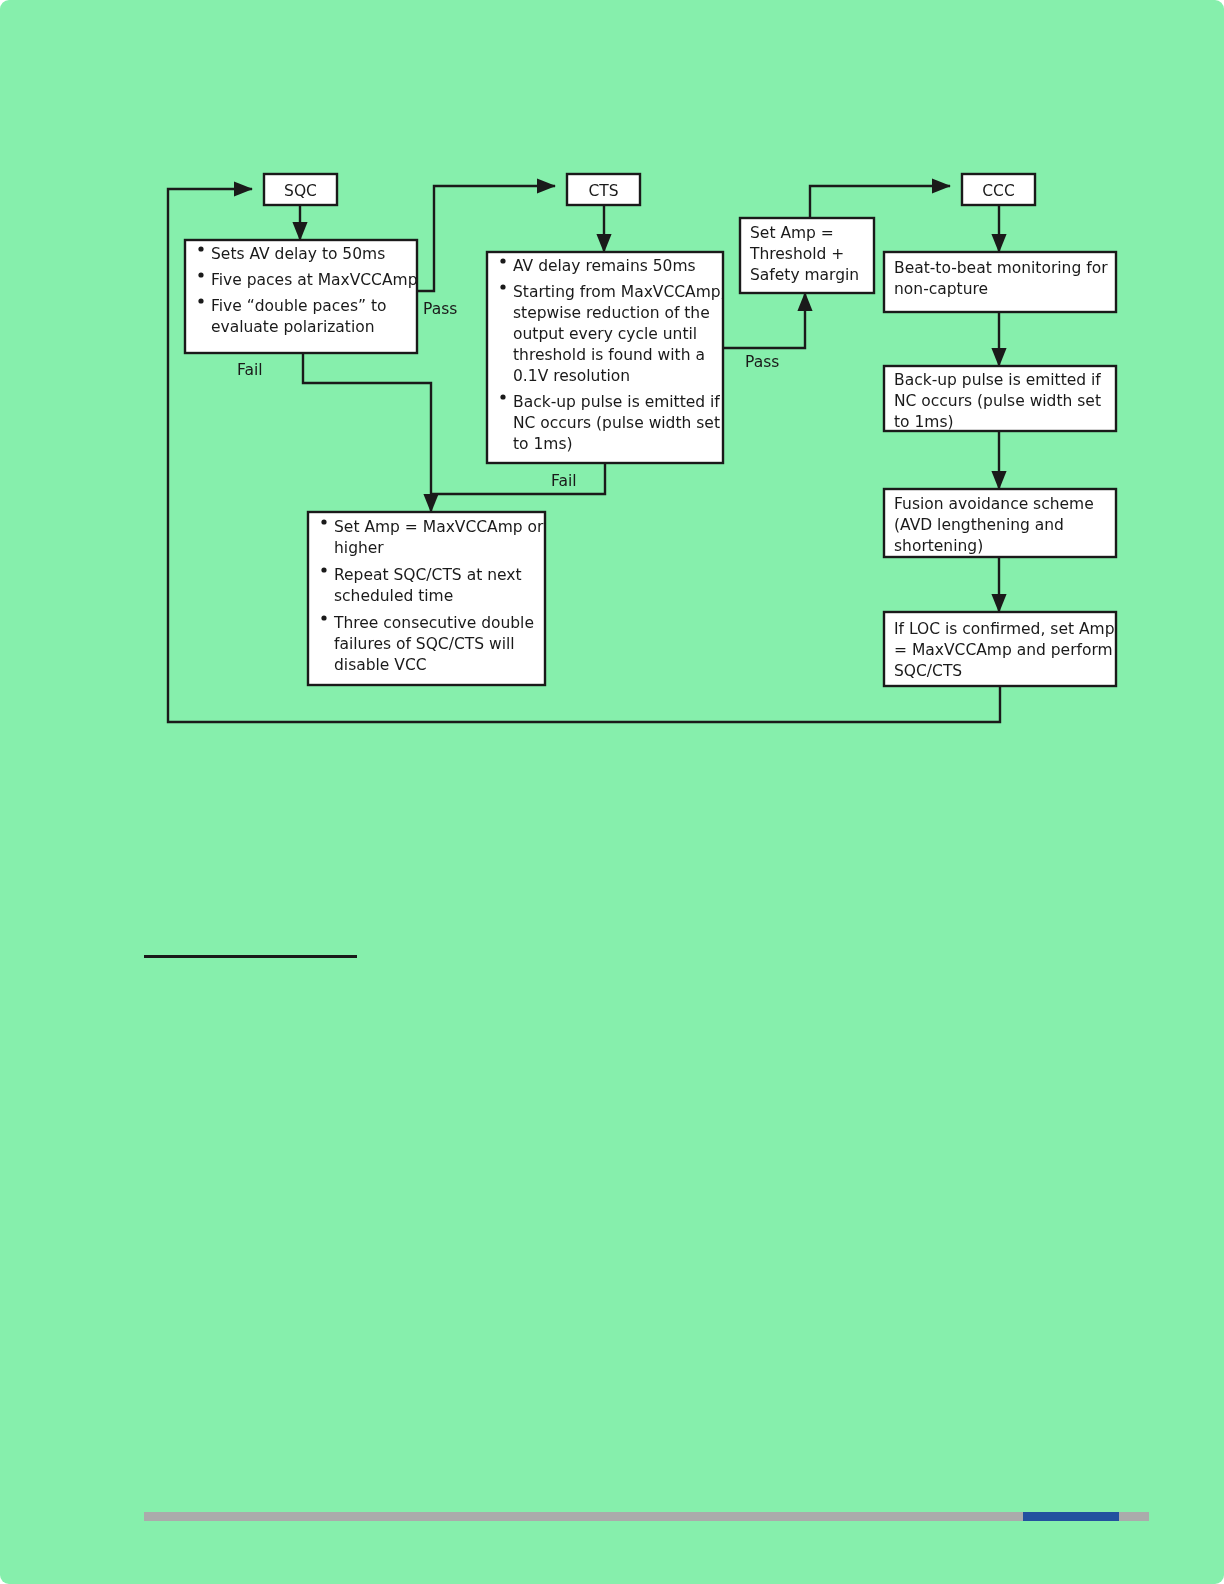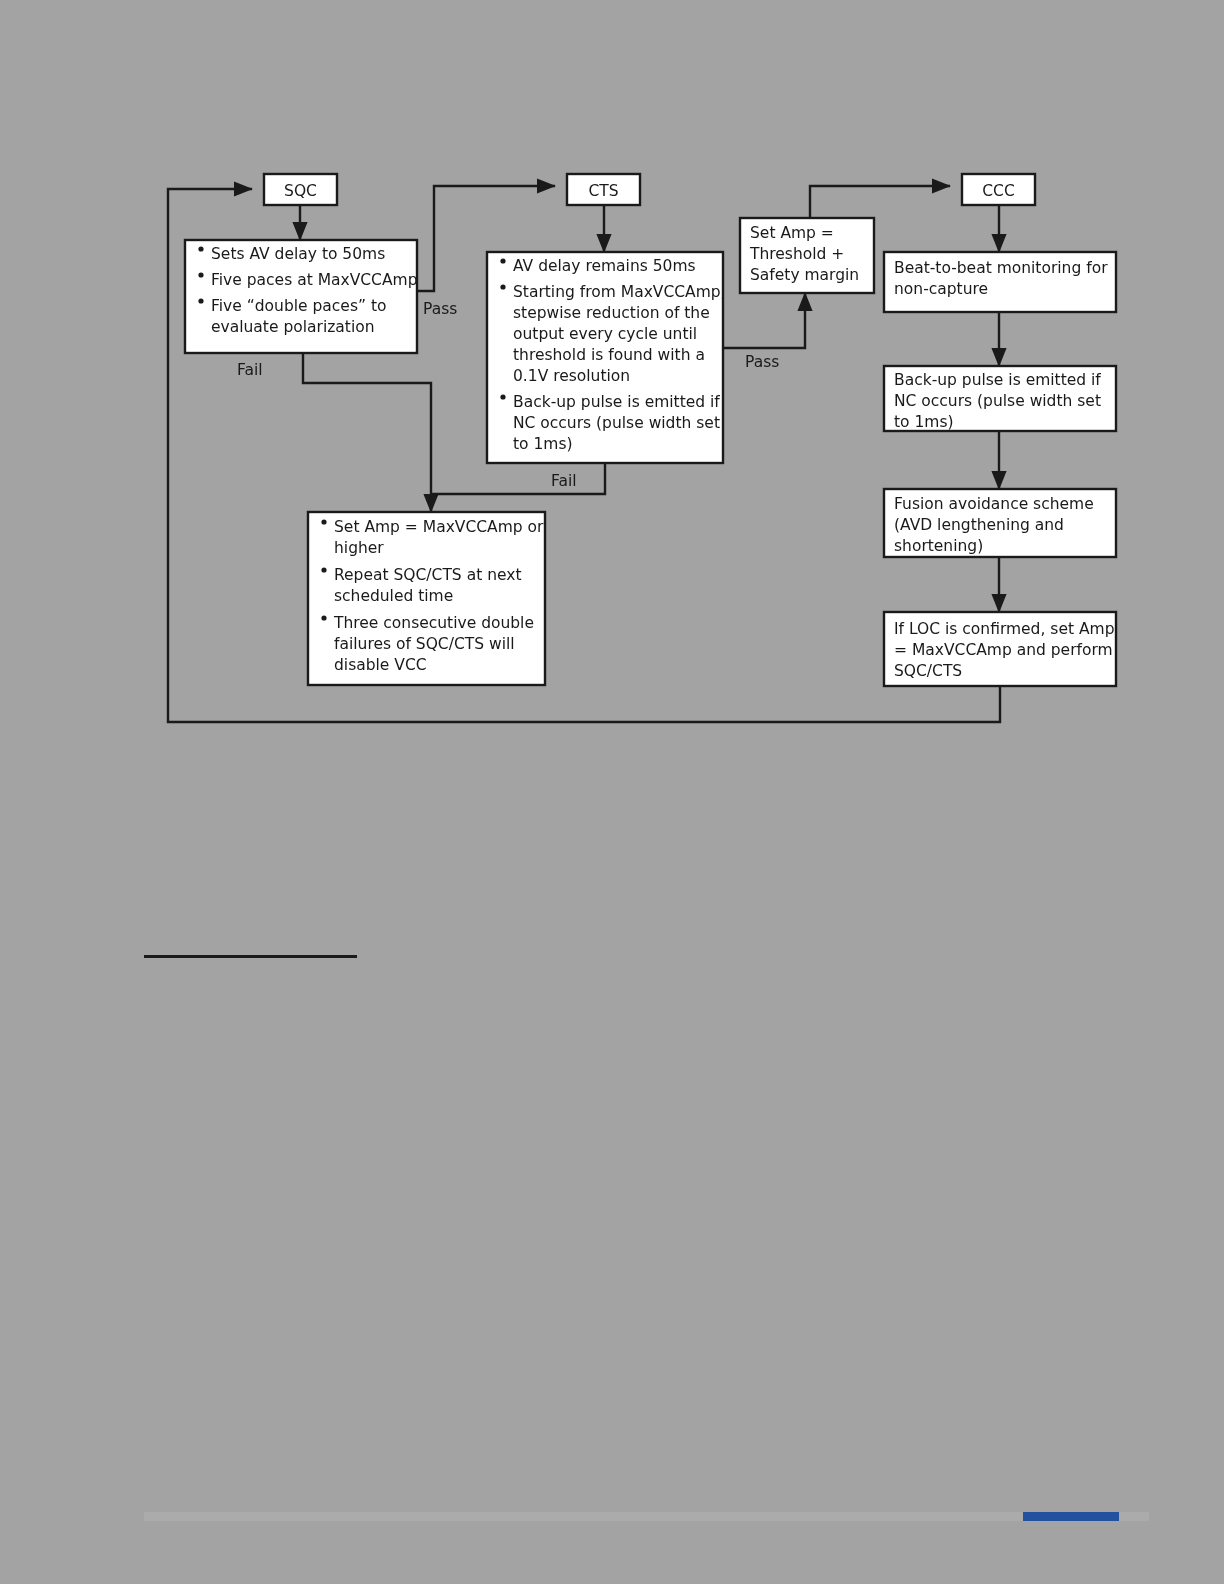--- a/index.html
+++ b/index.html
@@ -11,21 +11,22 @@
     width: 1224px;
     height: 1584px;
     position: relative;
     font-family: "DejaVu Sans", "Liberation Sans", sans-serif;
     color: #1a1a1a;
     overflow: hidden;
   }
   #page {
     position: absolute;
     inset: 0;
-    background: #a3a3a3;
+    background: #86efac;
+    border-radius: 9px;
   }
   #flowchart {
     position: absolute;
     left: 0;
     top: 0;
     width: 1224px;
     height: 800px;
   }
   .node-box {
     fill: #ffffff;

